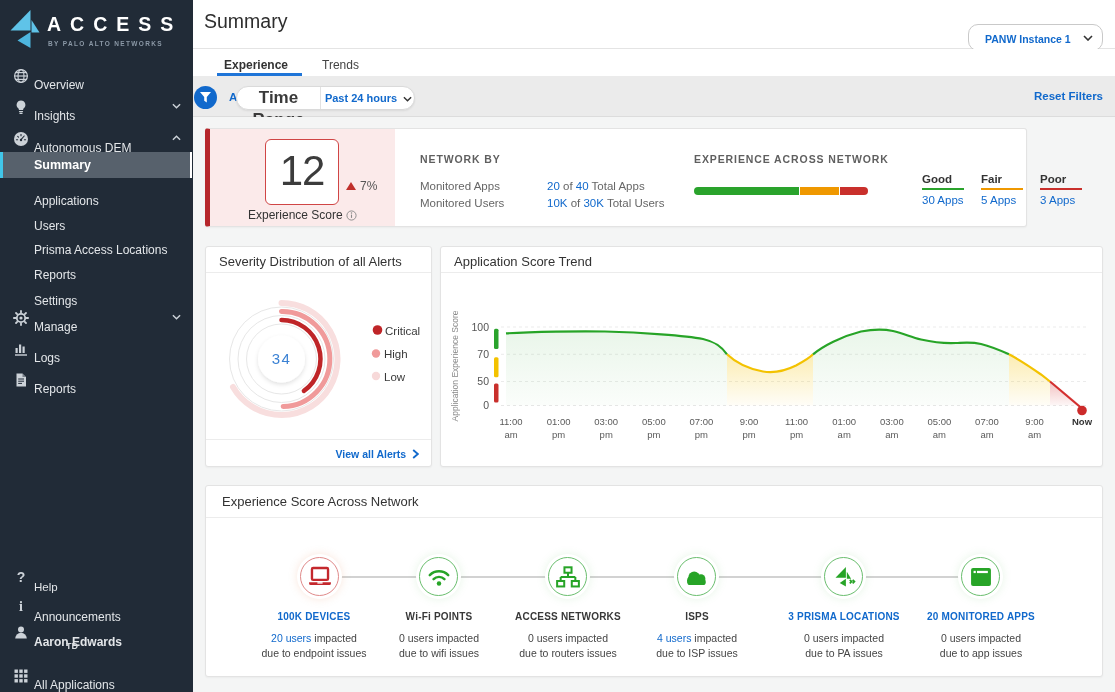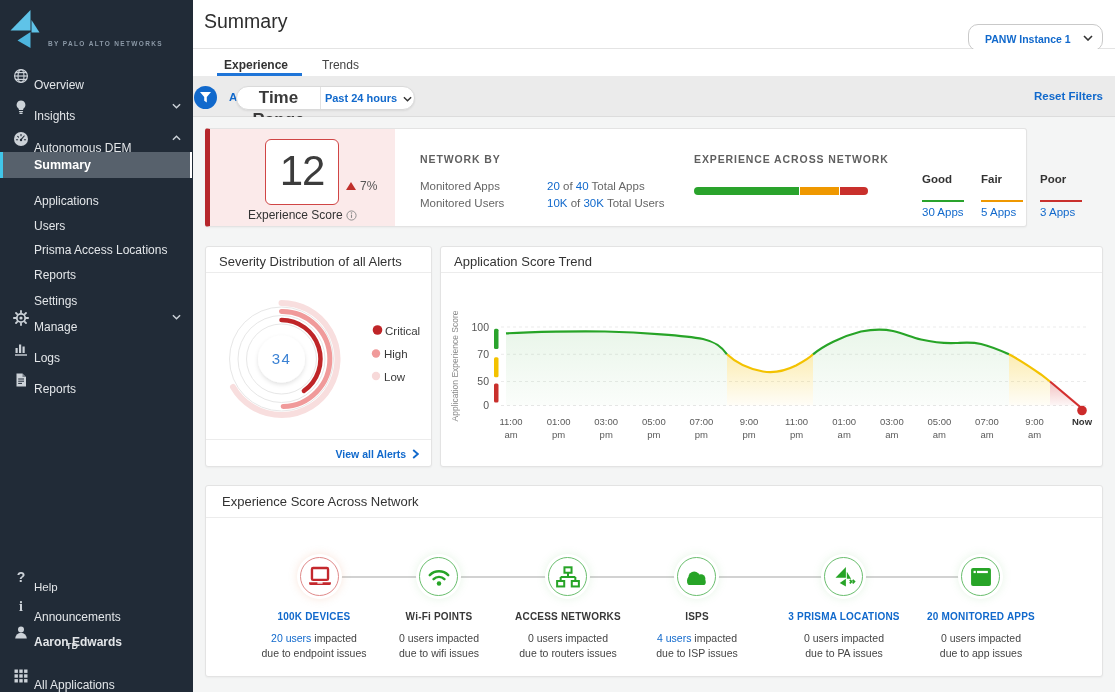--- a/index.html
+++ b/index.html
@@ -54,21 +54,21 @@
 #scorebox { position:absolute; left:55px; top:10px; width:74px; height:66px; background:#fff; border:1.5px solid #d04545; border-radius:6px; text-align:center; line-height:62px; font-size:42px; font-weight:300; color:#3c3c3c; letter-spacing:-1px; }
 #delta { position:absolute; left:136px; top:50px; font-size:12px; color:#555; }
 #delta .tri { display:inline-block; width:0; height:0; border-left:5px solid transparent; border-right:5px solid transparent; border-bottom:8px solid #c0302c; margin-right:4px; }
 #scorelab { position:absolute; left:0px; top:79px; width:185px; text-align:center; font-size:12px; color:#333; }
 .shead { position:absolute; font-size:10.5px; font-weight:700; letter-spacing:0.9px; color:#5f5f5f; }
 .srow { position:absolute; font-size:11.5px; color:#666; }
 .blue { color:#1169cc; }
 #netbar { position:absolute; left:484px; top:58px; width:174px; height:8px; border-radius:4px; overflow:hidden; font-size:0; }
 #netbar i { display:inline-block; height:8px; }
 .leg { position:absolute; width:46px; }
-.leg .t { font-size:11.5px; color:#333; font-weight:600; padding-bottom:15px; border-bottom:2px solid; width:42px; }
+.leg .t { font-size:11.5px; color:#333; font-weight:600; padding-bottom:3px; border-bottom:2px solid; width:42px; }
 .leg .c { font-size:11.5px; color:#1169cc; margin-top:4px; }
 
 
 #p2 { left:12px; top:129px; width:227px; height:221px; }
 #p2 .hd { position:absolute; left:0; top:0; width:225px; height:26px; border-bottom:1px solid #ececec; }
 #p2 .hd span { position:absolute; left:13px; top:7px; }
 #p2 .ft { position:absolute; left:0; bottom:0; width:225px; height:27px; border-top:1px solid #ececec; }
 #p2 .ft span { position:absolute; right:12px; top:8px; font-size:10.5px; color:#1169cc; font-weight:700; }
 
 
@@ -92,20 +92,21 @@
 <body>
 <div id="app">
 
 <div id="sidebar">
 
   <svg class="abs" style="left:9px;top:9px" width="31" height="40" viewBox="0 0 31 40">
     <polygon points="21.5,1 1.5,21.5 21.5,21.5" fill="#5fc3e8"></polygon>
     <polygon points="22.5,11 30.5,23.5 22.5,23.5" fill="#5fc3e8"></polygon>
     <polygon points="21.5,23 21.5,39 8.5,31.5" fill="#4db5de"></polygon>
   </svg>
+  <div class="abs" style="left:47px;top:13px;color:#fff;font-size:19.5px;font-weight:700;letter-spacing:9px;">ACCESS</div>
   <div class="abs" style="left:48px;top:40px;color:#8b98a6;font-size:6.5px;font-weight:700;letter-spacing:1.35px;">BY PALO ALTO NETWORKS</div>
 
   <div class="nav" style="top:62px">
         <span class="ic"><svg width="16" height="16" viewBox="0 0 16 16">
             <g stroke="#ccd2d8" stroke-width="1.2" fill="none">
               <circle cx="8" cy="8" r="6.4"></circle>
               <ellipse cx="8" cy="8" rx="3" ry="6.4"></ellipse>
               <line x1="1.6" y1="8" x2="14.4" y2="8"></line>
               <line x1="2.5" y1="4.6" x2="13.5" y2="4.6"></line>
               <line x1="2.5" y1="11.4" x2="13.5" y2="11.4"></line>

